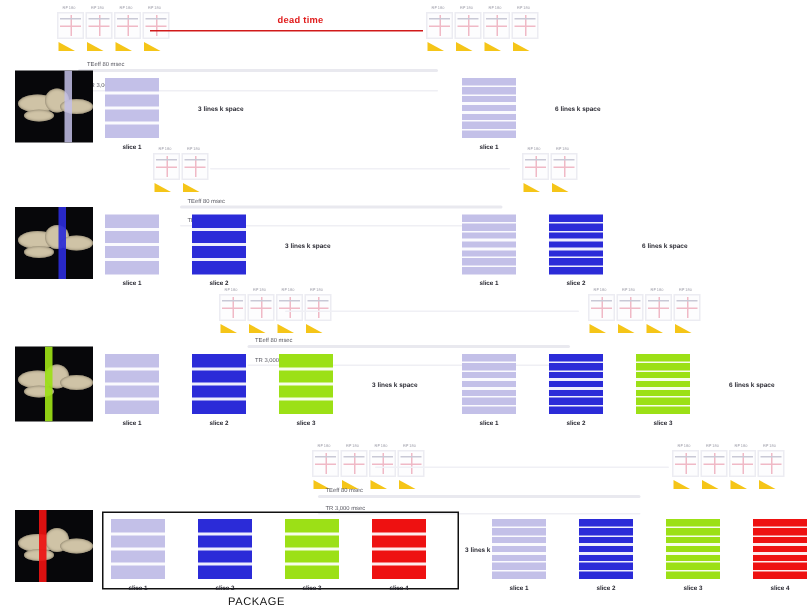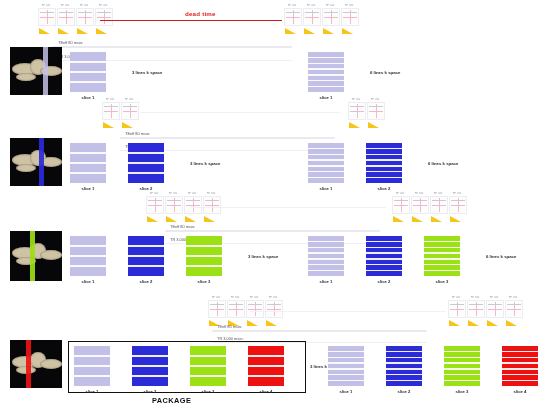--- a/index.html
+++ b/index.html
@@ -92,21 +92,21 @@
     background:#cfc3a6;
     box-shadow:0 0 2px #6e6552 inset;
   }
   .anat .band{position:absolute;top:0;bottom:0;}
 
   
   .pkg-box{
     position:absolute;border:1.4px solid #111;background:transparent;
   }
   .pkg-label{
-    position:absolute;font-size:7.4px;font-weight:bold;color:#111;
+    position:absolute;font-size:7.4px;font-weight:normal;color:#111;
     letter-spacing:.4px;white-space:nowrap;
   }
 </style>
 </head>
 <body>
 
 <div class="stage">
 
   <div class="pulse-group" style="left:38px;top:4px;">
       <div class="pulse-icon">

